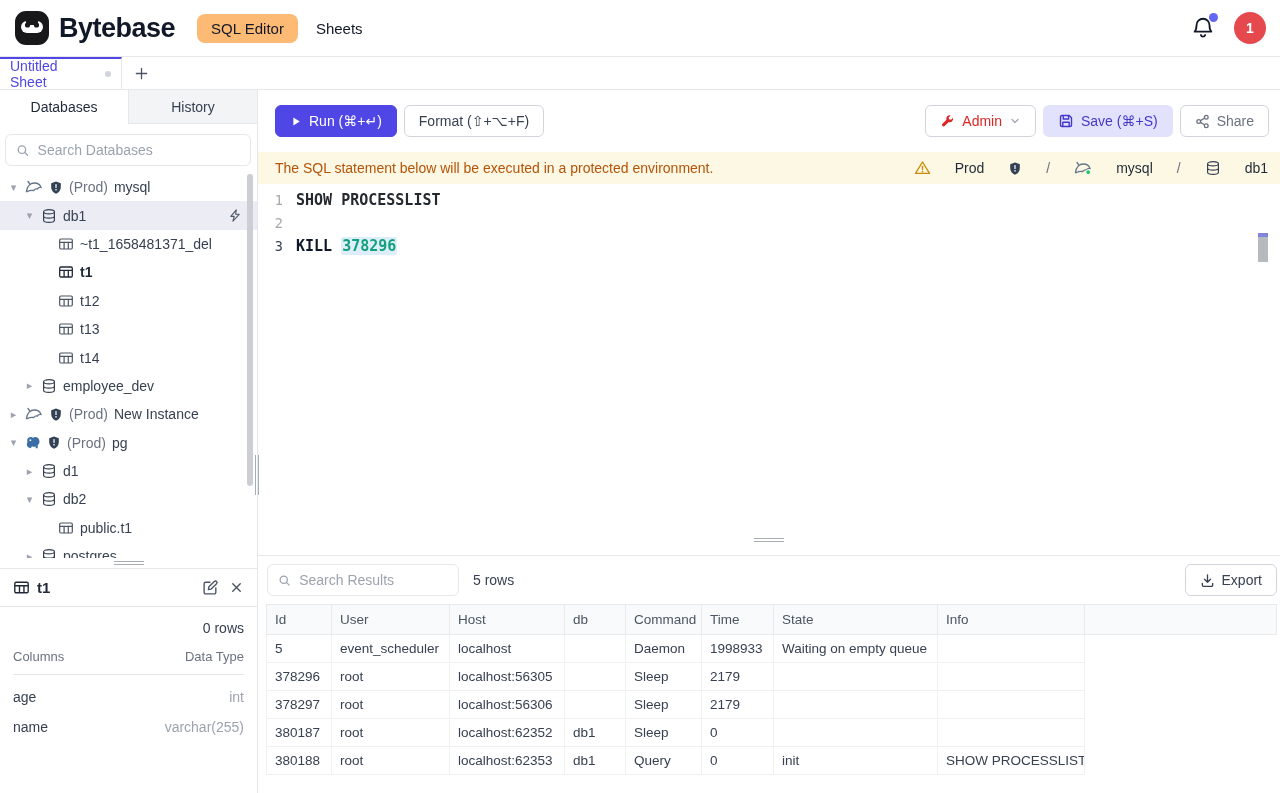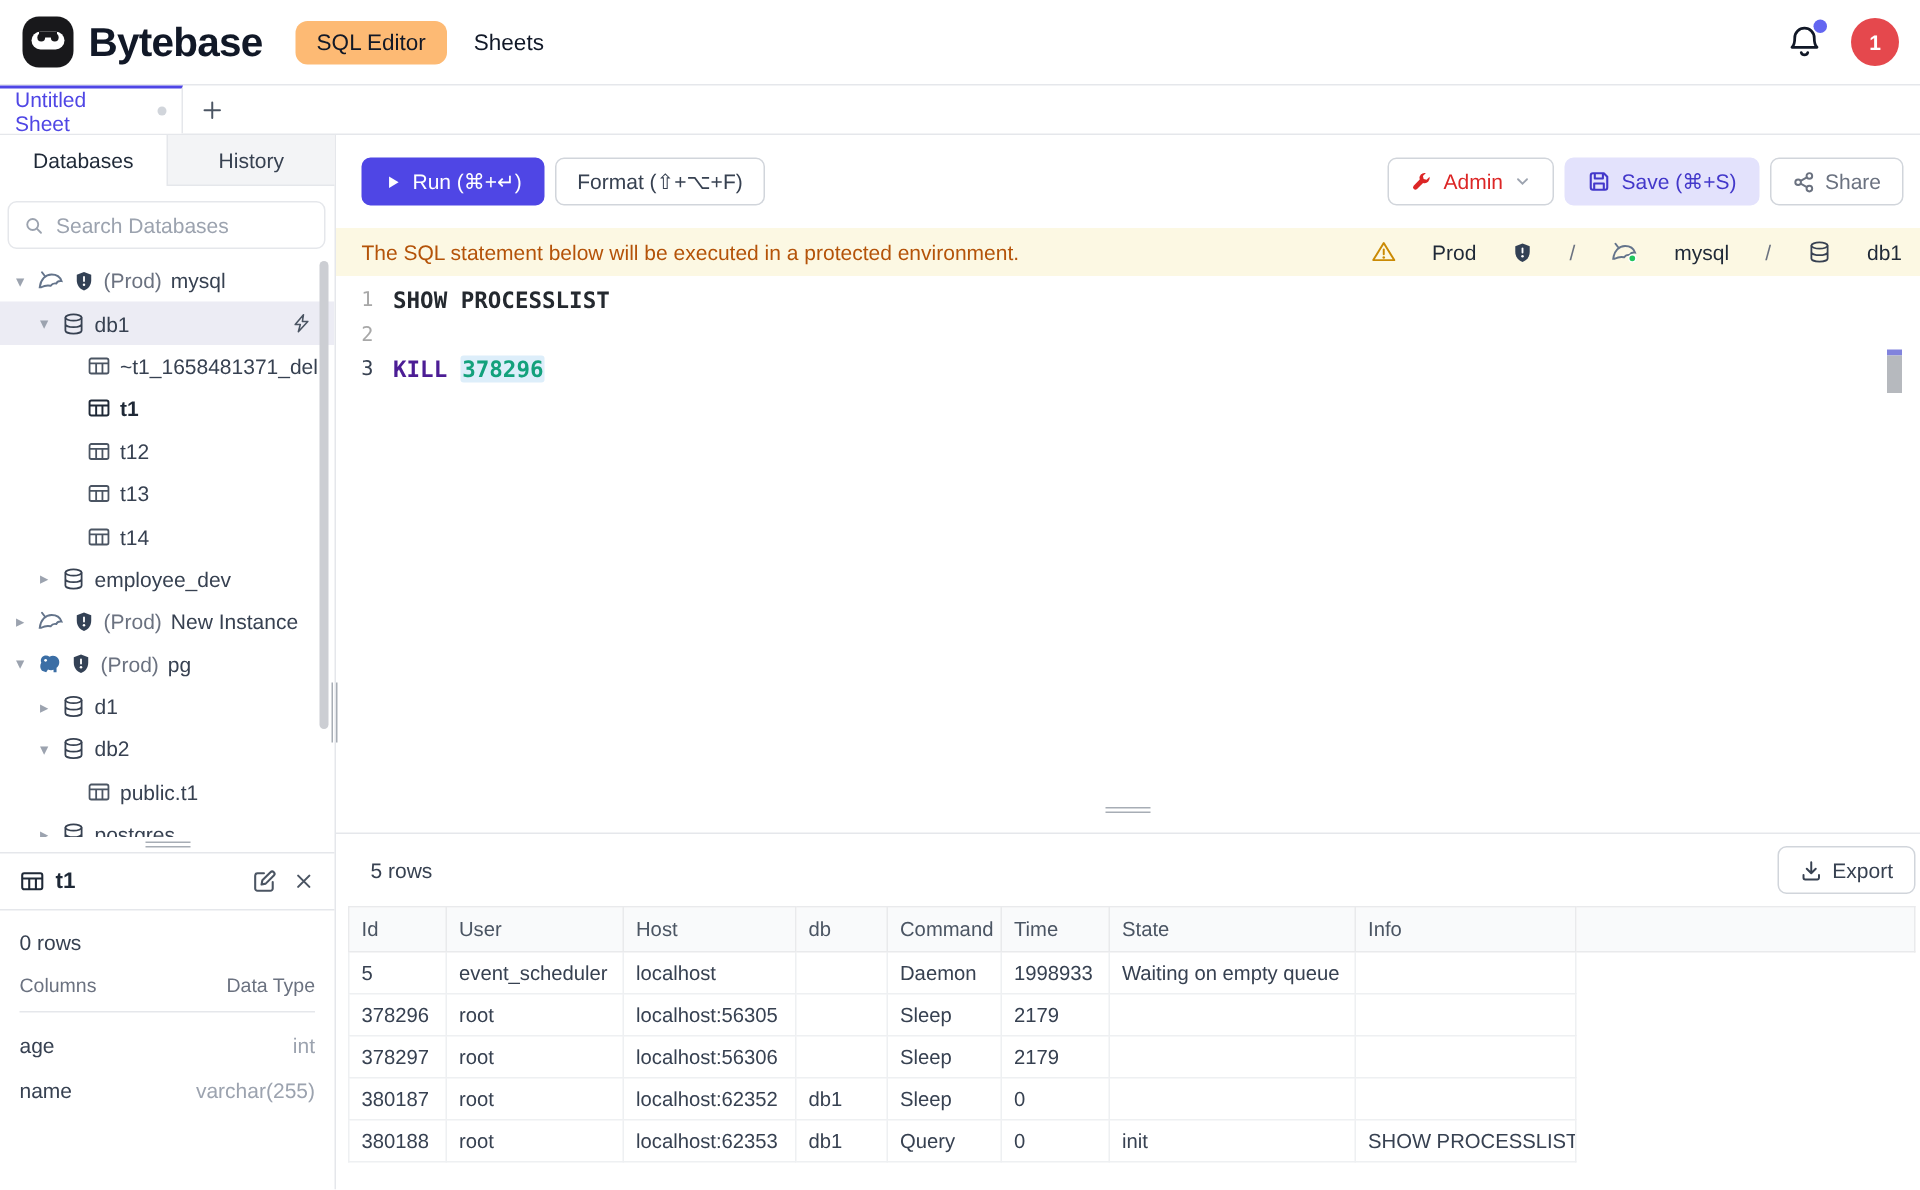--- a/index.html
+++ b/index.html
@@ -22,21 +22,21 @@
   
   .sheetbar { height:33px; flex:none; border-bottom:1px solid #e5e7eb; display:flex; align-items:stretch; }
   .sheet-tab { width:122px; border-top:2px solid #4f46e5; border-right:1px solid #e5e7eb; background:#fff; display:flex; align-items:center; gap:9px; padding:0 10px; color:#4f46e5; font-size:14px; cursor:pointer; }
   .sheet-dot { width:6px; height:6px; border-radius:50%; background:#d1d5db; flex:none; }
   .new-sheet { width:38px; display:flex; align-items:center; justify-content:center; cursor:pointer; }
 
   
   .bodyrow { flex:1; min-height:0; display:flex; }
 
   
-  .sidebar { width:224px; flex:none; display:flex; flex-direction:column; border-right:1px solid #e5e7eb; position:relative; background:#fff; }
+  .sidebar { width:258px; flex:none; display:flex; flex-direction:column; border-right:1px solid #e5e7eb; position:relative; background:#fff; }
   .side-tabs { height:34px; flex:none; display:flex; font-size:14px; }
   .side-tab { flex:1; display:flex; align-items:center; justify-content:center; cursor:pointer; }
   .side-tab.active { background:#fff; border-right:1px solid #e5e7eb; color:#1f2937; }
   .side-tab.inactive { background:#f3f4f6; border-bottom:1px solid #e5e7eb; color:#374151; }
   .search-wrap { flex:none; padding:10px 6px 4px 5px; }
   .search-box { height:32px; border:1px solid #e5e7eb; border-radius:6px; display:flex; align-items:center; gap:8px; padding:0 10px; background:#fff; }
   .search-box input { border:none; outline:none; font-size:14px; width:100%; color:#374151; font-family:inherit; }
   .search-box input::placeholder { color:#9ca3af; }
 
   .tree { flex:1; min-height:0; overflow:hidden; position:relative; padding-top:3px; }
@@ -54,21 +54,21 @@
   .hgrip { position:absolute; left:50%; top:3px; transform:translateX(-50%); width:30px; }
   .hgrip i { display:block; height:1px; background:#a7adb5; margin-bottom:2px; }
   .vgrip { position:absolute; right:-3px; top:365px; width:5px; height:40px; z-index:5; display:flex; gap:2px; cursor:col-resize; }
   .vgrip i { display:block; width:1px; height:100%; background:#a7adb5; }
 
   .table-panel { height:225px; flex:none; border-top:1px solid #e5e7eb; display:flex; flex-direction:column; }
   .panel-header { height:38px; flex:none; border-bottom:1px solid #e5e7eb; display:flex; align-items:center; gap:7px; padding:0 13px; }
   .panel-title { font-size:15px; font-weight:700; color:#1f2937; }
   .panel-actions { margin-left:auto; display:flex; align-items:center; gap:10px; }
   .panel-body { padding:10px 13px; font-size:14px; }
-  .rows-line { color:#374151; margin:3px 0 13px; }
+  .rows-line { color:#374151; margin:3px 0 13px;text-align:right; }
   .cols-head { display:flex; justify-content:space-between; color:#6b7280; font-size:13px; padding-bottom:10px; border-bottom:1px solid #e5e7eb; }
   .col-row { display:flex; justify-content:space-between; margin-top:14px; }
   .col-type { color:#9ca3af; }
 
   
   .main { flex:1; min-width:0; display:flex; flex-direction:column; position:relative; }
   .toolbar { height:62px; flex:none; display:flex; align-items:center; gap:7px; padding:0 11px 0 17px; }
   .btn { height:32px; display:inline-flex; align-items:center; gap:7px; padding:0 14px; border:1px solid #d1d5db; border-radius:6px; background:#fff; font-size:14px; color:#374151; cursor:pointer; white-space:nowrap; font-family:inherit; }
   .btn-run { background:#4f46e5; border-color:#4f46e5; color:#fff; }
   .btn-admin { color:#dc2626; }
@@ -79,21 +79,21 @@
   .banner { height:32px; flex:none; background:#fcf8e3; display:flex; align-items:center; padding:0 12px 0 17px; font-size:14px; }
   .banner-msg { color:#b45309; }
   .crumbs { margin-left:auto; display:flex; align-items:center; gap:24px; color:#1f2937;text-align:right; }
   .crumb-sep { color:#6b7280; }
 
   .editor { flex:1; min-height:0; position:relative; background:#fff; padding-top:5px; font-family:"DejaVu Sans Mono","Liberation Mono",monospace; }
   .eline { display:flex; line-height:23px; font-size:15px; }
   .ln { width:38px; flex:none; text-align:right; padding-right:13px; color:#a8a8a8; font-size:13.5px; }
   .ln.active { color:#374151; }
   .code { color:#24292f; font-weight:600; }
-  .kw { color:#4c1d95; font-weight:600; }
+  .kw { color:#0f172a; font-weight:600; }
   .numtok { color:#13a17c; background:#ddeefa; border-radius:2px; padding:0 1px; font-weight:600; }
   .ruler { position:absolute; right:12px; top:49px; width:10px; }
   .ruler-accent { height:4px; background:#8183dd; }
   .ruler-thumb { height:25px; background:#b6b9be; }
 
   .main-split { height:20px; flex:none; position:relative; }
 
   .results { height:238px; flex:none; border-top:1px solid #e5e7eb; padding-top:8px; overflow:hidden; }
   .results-head { display:flex; align-items:center; height:32px; padding:0 3px 0 9px; }
   .r-search { width:192px; height:32px; border:1px solid #e5e7eb; border-radius:6px; display:flex; align-items:center; gap:8px; padding:0 10px; }
@@ -445,20 +445,27 @@
 
       <div class="main-split">
         <span class="hgrip">
             <i></i>
             <i></i>
           </span>
       </div>
 
       <div class="results">
         <div class="results-head">
+          <div class="r-search">
+            <svg width="15" height="15" viewBox="0 0 16 16" fill="none" stroke="#9ca3af" stroke-width="1.5" stroke-linecap="round">
+                <circle cx="7" cy="7" r="4.4"></circle>
+                <path d="M10.3 10.3 13.6 13.6"></path>
+              </svg>
+            <input type="text" placeholder="Search Results" style="">
+          </div>
           <span class="r-count">5 rows</span>
           <button class="btn btn-export">
             <svg width="15" height="15" viewBox="0 0 16 16" fill="none" stroke="#374151" stroke-width="1.4" stroke-linecap="round" stroke-linejoin="round">
                 <path d="M8 2 v7.6 M4.8 6.6 8 9.8 11.2 6.6"></path>
                 <path d="M2.5 11 v2 a1.2 1.2 0 0 0 1.2 1.2 h8.6 a1.2 1.2 0 0 0 1.2 -1.2 v-2"></path>
               </svg>
             <span>Export</span>
           </button>
         </div>
 

